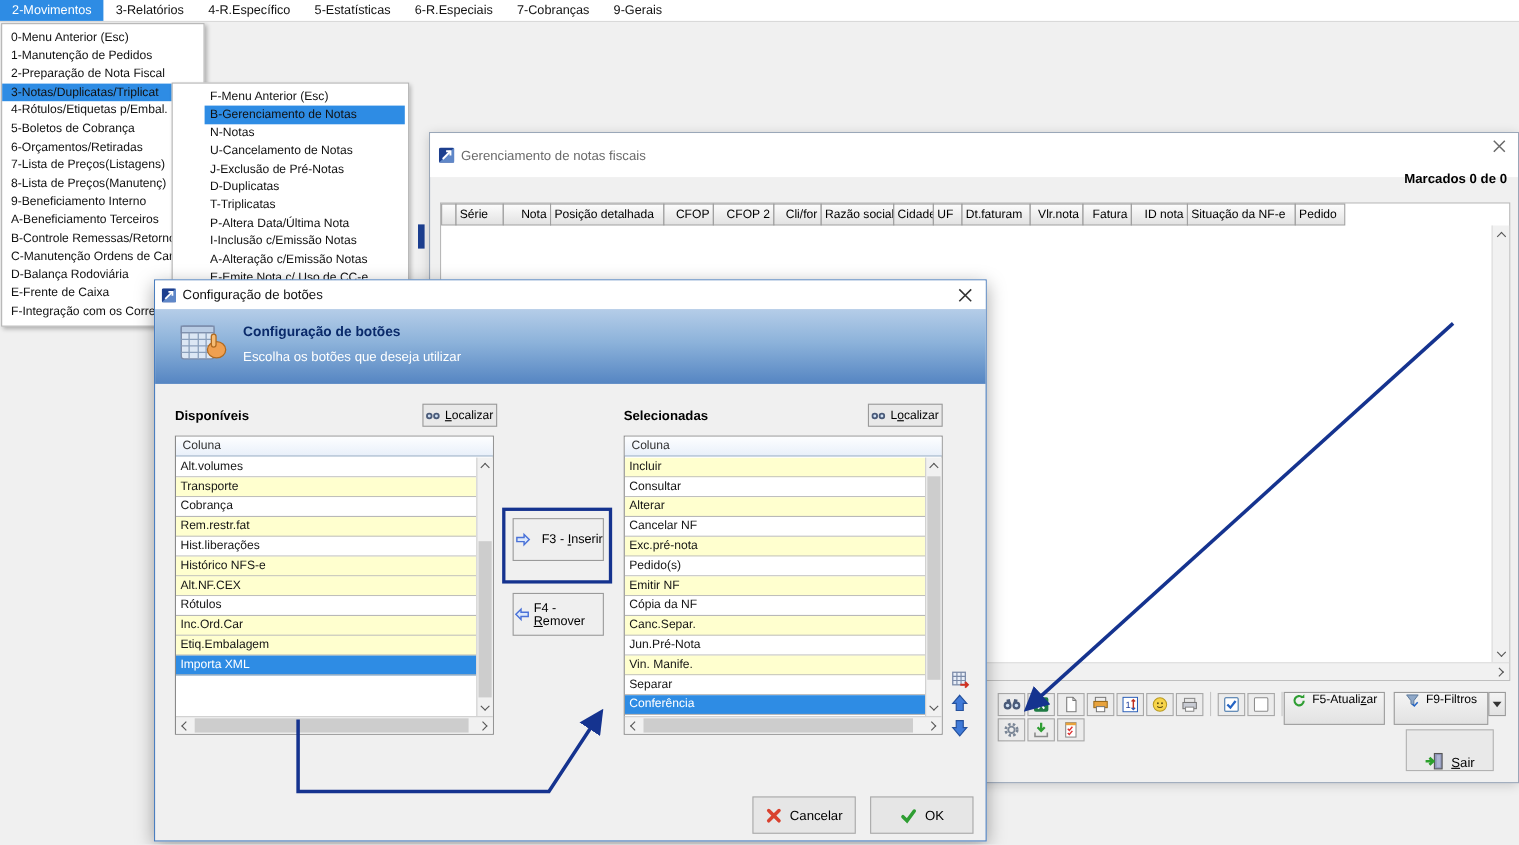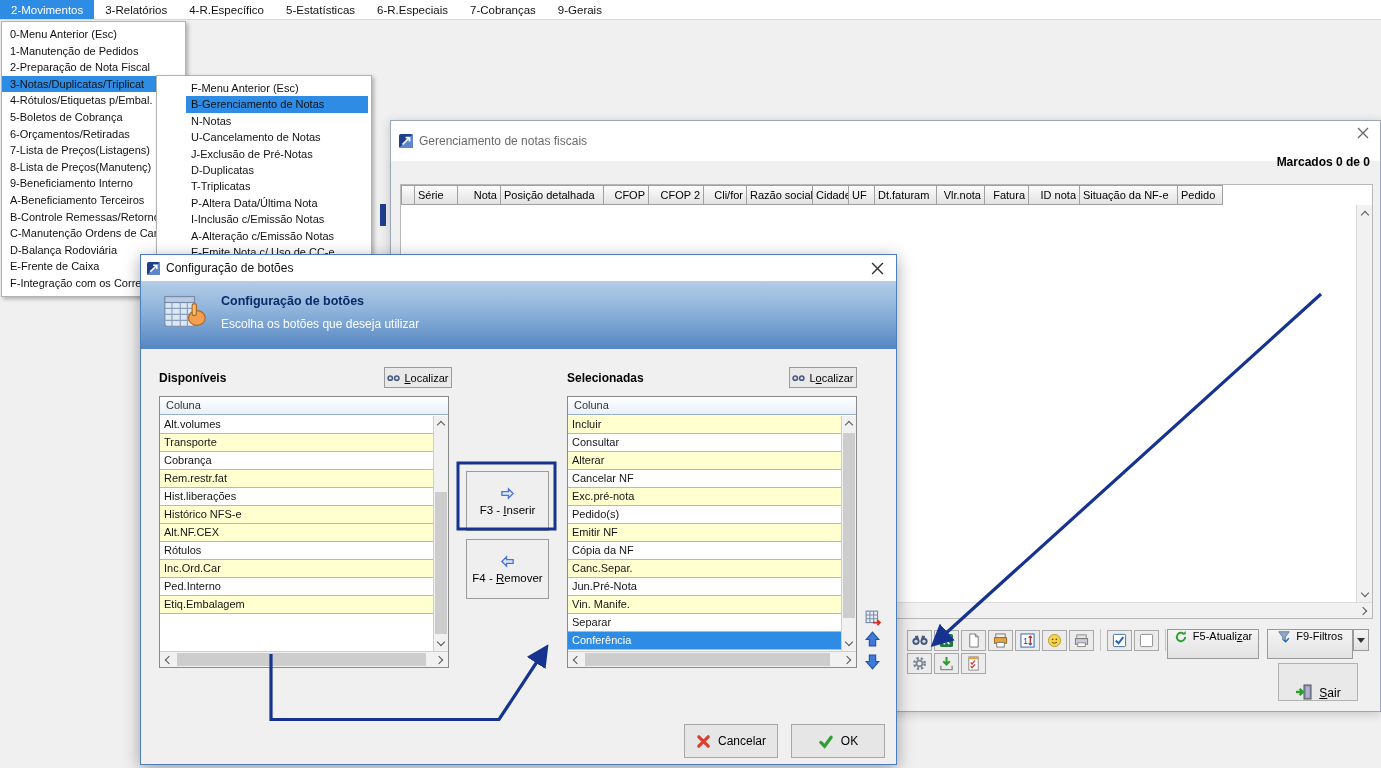--- a/index.html
+++ b/index.html
@@ -63,21 +63,21 @@
   .list-head { position:absolute; left:0; top:0; right:0; height:18px; line-height:17px; padding-left:6px; font-size:11px; color:#333; background:linear-gradient(#fdfeff,#e9f0fa); border-bottom:1px solid #9ab0c8; }
   .rows { position:absolute; left:0; top:19px; right:15px; bottom:16px; overflow:hidden; }
   .lrow { height:18px; line-height:17px; font-size:11px; padding-left:4px; background:#fff; border-bottom:1px solid #b8b8b8; color:#151515; white-space:nowrap; overflow:hidden; }
   .lrow.yel { background:#ffffcf; }
   .lrow.sel { background:#2e8ce4; color:#fff; }
   .lvs { position:absolute; top:19px; right:0; width:15px; bottom:16px; background:#f1f1f1; border-left:1px solid #cfcfcf; }
   .lhs { position:absolute; left:0; right:0; bottom:0; height:16px; background:#f1f1f1; border-top:1px solid #cfcfcf; }
   .thumb { position:absolute; background:#cdcdcd; }
   .sb15 { width:15px; height:15px; position:absolute; display:flex; align-items:center; justify-content:center; }
 
-  .movebtn { position:absolute; left:325px; width:83px; height:60px; background:#efefef; border:1px solid #9a9a9a; display:flex; flex-direction:column; align-items:center; justify-content:center; gap:3px; font-size:11.5px; }
+  .movebtn { position:absolute; left:325px; width:83px; height:39px; background:#efefef; border:1px solid #9a9a9a; display:flex; align-items:center; justify-content:space-between; gap:3px; font-size:11.5px; }
   .sidebtn { position:absolute; left:722px; width:19px; height:19px; display:flex; align-items:center; justify-content:center; }
   .dlgbtn { position:absolute; top:469px; width:94px; height:34px; background:#e6e6e6; border:1px solid #a8a8a8; font-size:12px; display:flex; align-items:center; justify-content:center; gap:7px; }
 
   #logo-sliver { position:absolute; left:380px; top:204px; width:6px; height:22px; background:#1c3f90; z-index:0; }
   #annot { position:absolute; left:0; top:0; z-index:40; pointer-events:none; }
   u { text-decoration:underline; }
 </style>
 </head>
 <body>
 
@@ -333,22 +333,22 @@
       <div class="rows" id="list-av">
           <div class="lrow">Alt.volumes</div>
           <div class="lrow yel">Transporte</div>
           <div class="lrow">Cobrança</div>
           <div class="lrow yel">Rem.restr.fat</div>
           <div class="lrow">Hist.liberações</div>
           <div class="lrow yel">Histórico NFS-e</div>
           <div class="lrow yel">Alt.NF.CEX</div>
           <div class="lrow">Rótulos</div>
           <div class="lrow yel">Inc.Ord.Car</div>
-          <div class="lrow">Ped.Interno</div>
           <div class="lrow yel">Etiq.Embalagem</div>
+          <div class="lrow sel">Importa XML</div>
         </div>
       <div class="lvs">
         <span class="sb15" style="top:0; left:-1px;">
             <span class="chev u" style="margin-top:3px;"></span>
           </span>
         <div class="thumb" style="left:1px; right:1px; top:76px; height:142px;"></div>
         <span class="sb15" style="bottom:0; left:-1px;">
             <span class="chev d" style="margin-bottom:3px;"></span>
           </span>
       </div>

